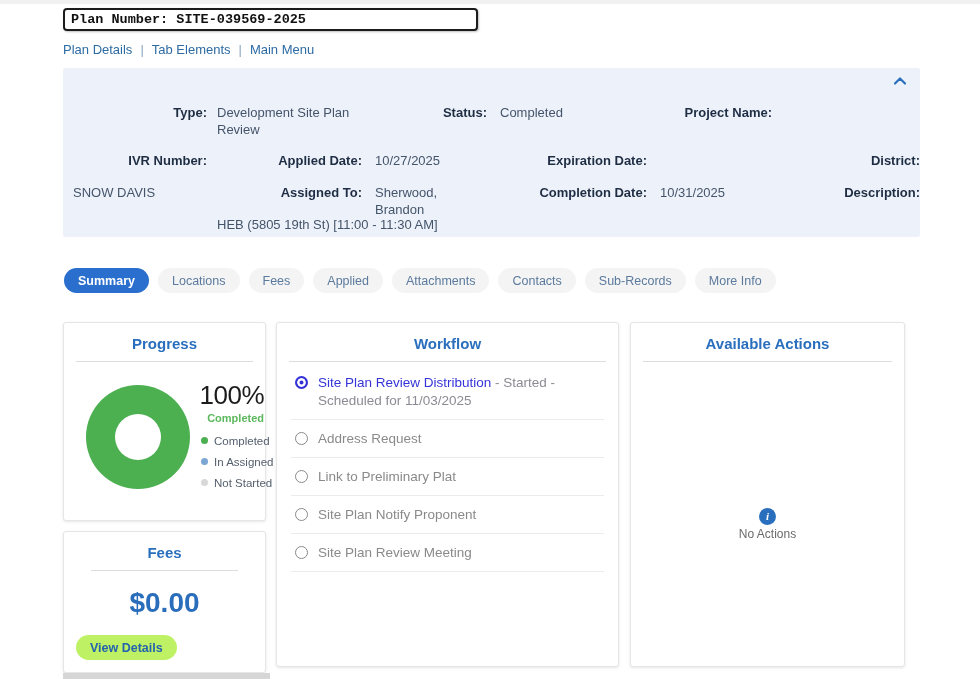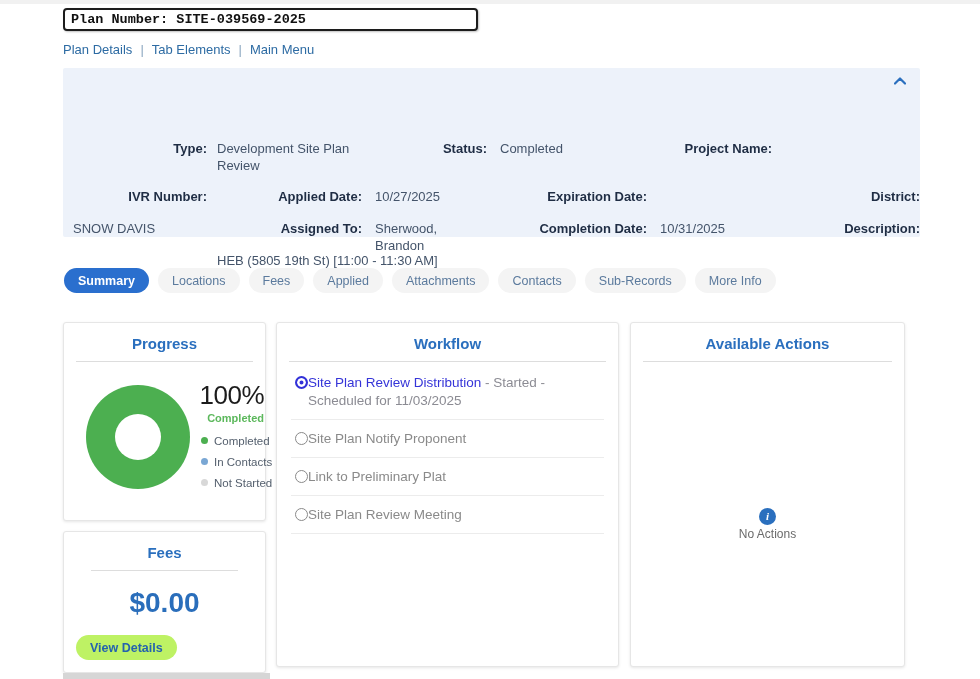--- a/index.html
+++ b/index.html
@@ -18,21 +18,21 @@
   .nav-links a { font-size: 13px; color: #2d6ba3; text-decoration: none; cursor: pointer; }
   .nav-links .sep { color: #8aa6c0; font-size: 13px; }
 
   
   .details-panel { position: absolute; left: 63px; top: 68px; width: 857px; height: 169px;
     background: #edf2fa; border-radius: 2px; }
   .collapse-caret { position: absolute; right: 14px; top: 6px; color: #2a6fbe; cursor: pointer;
     font-size: 13px; font-weight: bold; line-height: 13px; }
   .details-grid { display: grid; padding-top: 36px;
     grid-template-columns: 144px 155px 125px 160px 125px 1fr;
-    grid-template-rows: 48px 32px 32px 32px; margin-top: 36px; }
+    grid-template-rows: 48px 32px 32px 32px; }
   .dl { text-align: right; font-weight: bold; color: #1f2d44; font-size: 13px; line-height: 17px; }
   .dv { padding-left: 10px; color: #44546a; font-size: 13px; line-height: 17px; }
   .dv.c2, .dv.c3 { padding-left: 13px; }
   .desc-val { grid-column: 2 / 7; }
 
   
   .tabs { position: absolute; left: 64px; top: 268px; display: flex; gap: 9px; }
   .tab { height: 25px; border-radius: 13px; background: #f4f4f4; color: #5b7a9d;
     font-size: 12.5px; display: flex; align-items: center; padding: 0 14px; cursor: pointer; white-space: nowrap; }
   .tab.active { background: #2a6fce; color: #ffffff; font-weight: bold; }
@@ -54,21 +54,21 @@
   .legend { position: absolute; left: 137px; top: 107px; }
   .legend-row { display: flex; align-items: center; gap: 6px; height: 21px; }
   .legend-dot { width: 7px; height: 7px; border-radius: 50%; flex: 0 0 auto; }
   .legend-dot.g { background: #4caf50; }
   .legend-dot.b { background: #7aa7d4; }
   .legend-dot.n { background: #d8d8d8; }
   .legend-label { font-size: 11.5px; color: #55606e; white-space: nowrap; }
 
   .workflow-card { left: 276px; top: 322px; width: 343px; height: 345px; }
   .wf-list { margin: 2px 14px 0 14px; }
-  .wf-item { display: flex; padding: 10px 0 9px 4px; border-bottom: 1px solid #ececec;
+  .wf-item { display: flex; gap: 10px; padding: 10px 0 9px 4px; border-bottom: 1px solid #ececec;
     font-size: 13.5px; line-height: 18px; }
   .radio { width: 13px; height: 13px; border-radius: 50%; flex: 0 0 auto; margin-top: 2px;
     border: 1.5px solid #8a8a8a; background: #fff; cursor: pointer; }
   .radio.selected { border: 2px solid #3231d8; background: #3231d8;
     box-shadow: inset 0 0 0 2.5px #ffffff; }
   .wf-link { color: #3534d8; cursor: pointer; }
   .wf-suffix { color: #8b8b93; }
   .wf-plain { color: #8a8a8a; }
 
   .actions-card { left: 630px; top: 322px; width: 275px; height: 345px; }
@@ -156,44 +156,48 @@
     <div class="pct">100%</div>
     <div class="pct-caption">Completed</div>
   </div>
   <div class="legend">
     <div class="legend-row">
       <span class="legend-dot g"></span>
       <span class="legend-label">Completed</span>
     </div>
     <div class="legend-row">
       <span class="legend-dot b"></span>
-      <span class="legend-label">In Contacts</span>
+      <span class="legend-label">In Assigned</span>
     </div>
     <div class="legend-row">
       <span class="legend-dot n"></span>
       <span class="legend-label">Not Started</span>
     </div>
   </div>
 </div>
 
 <div class="card workflow-card">
   <div class="card-title">Workflow</div>
   <div class="card-divider"></div>
   <div class="wf-list">
     <div class="wf-item">
       <span class="radio selected"></span>
       <span><a class="wf-link">Site Plan Review Distribution</a><span class="wf-suffix"> - Started - Scheduled for 11/03/2025</span></span>
     </div>
     <div class="wf-item">
       <span class="radio"></span>
+      <span class="wf-plain">Address Request</span>
+    </div>
+    <div class="wf-item">
+      <span class="radio"></span>
+      <span class="wf-plain">Link to Preliminary Plat</span>
+    </div>
+    <div class="wf-item">
+      <span class="radio"></span>
       <span class="wf-plain">Site Plan Notify Proponent</span>
-    </div>
-    <div class="wf-item">
-      <span class="radio"></span>
-      <span class="wf-plain">Link to Preliminary Plat</span>
     </div>
     <div class="wf-item">
       <span class="radio"></span>
       <span class="wf-plain">Site Plan Review Meeting</span>
     </div>
   </div>
 </div>
 
 <div class="card actions-card">
   <div class="card-title">Available Actions</div>

